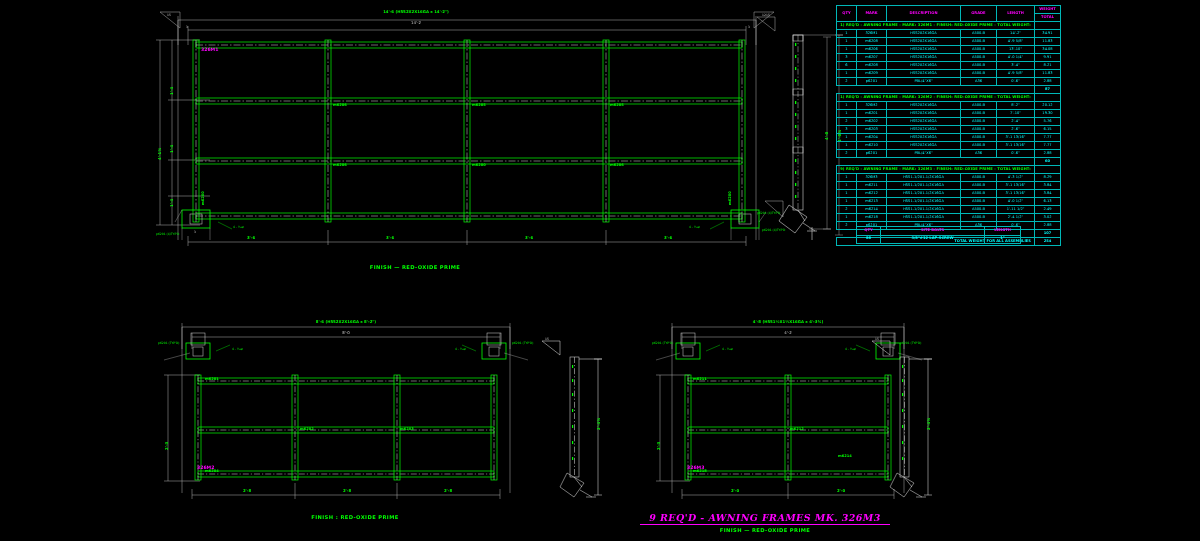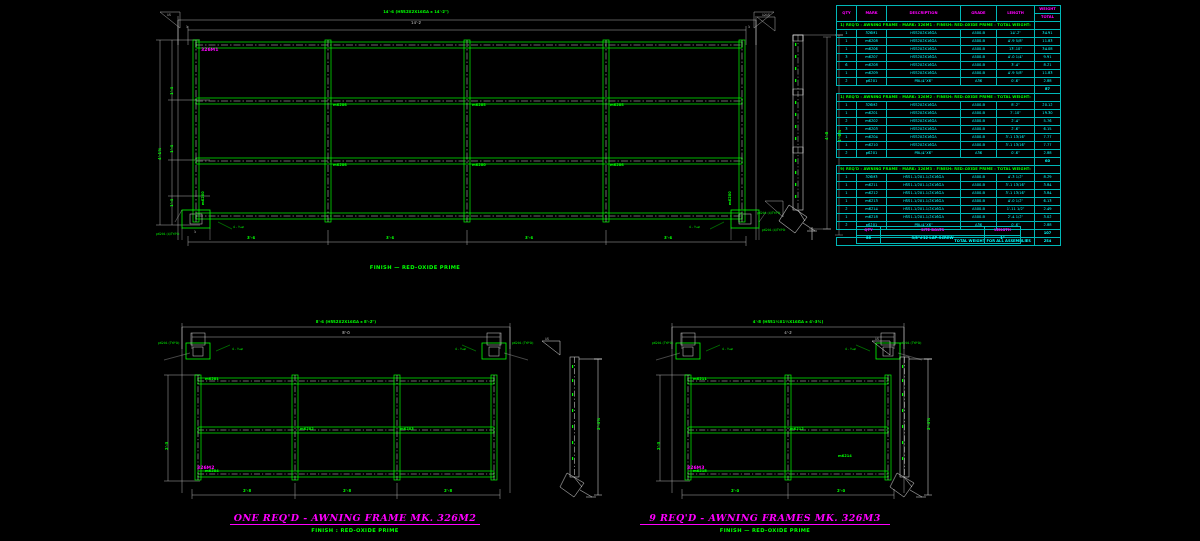--- a/index.html
+++ b/index.html
@@ -556,21 +556,20 @@
         <rect x="32" y="74" width="1.2" height="3"></rect>
       <rect x="32" y="90" width="1.2" height="3"></rect>
         <rect x="32" y="106" width="1.2" height="3"></rect>
       <rect x="32" y="122" width="1.2" height="3"></rect>
     </g>
   </svg>
   <div class="lbl dimtxt rot90" style="left:597px;top:430px;">2'-4¾</div>
   <div class="lbl tiny" style="left:545px;top:338px;">15</div>
 
   <div style="position:absolute;left:230px;top:512px;width:250px;">
-    <div class="title-main" style="font-size:9.5px;">ONE REQ'D - AWNING FRAME MK. 326M2</div>
     <div class="title-sub">FINISH : RED-OXIDE PRIME</div>
   </div>
 
   <svg width="340" height="200" style="position:absolute;left:650px;top:315px">
     <g stroke="#b0b0b0" stroke-width="0.5" fill="none">
       <line x1="22" y1="12" x2="254" y2="12"></line>
       <line x1="22" y1="8" x2="22" y2="34"></line>
       <line x1="254" y1="8" x2="254" y2="34"></line>
       <line x1="32" y1="22" x2="244" y2="22"></line>
       <line x1="32" y1="18" x2="32" y2="34"></line>

